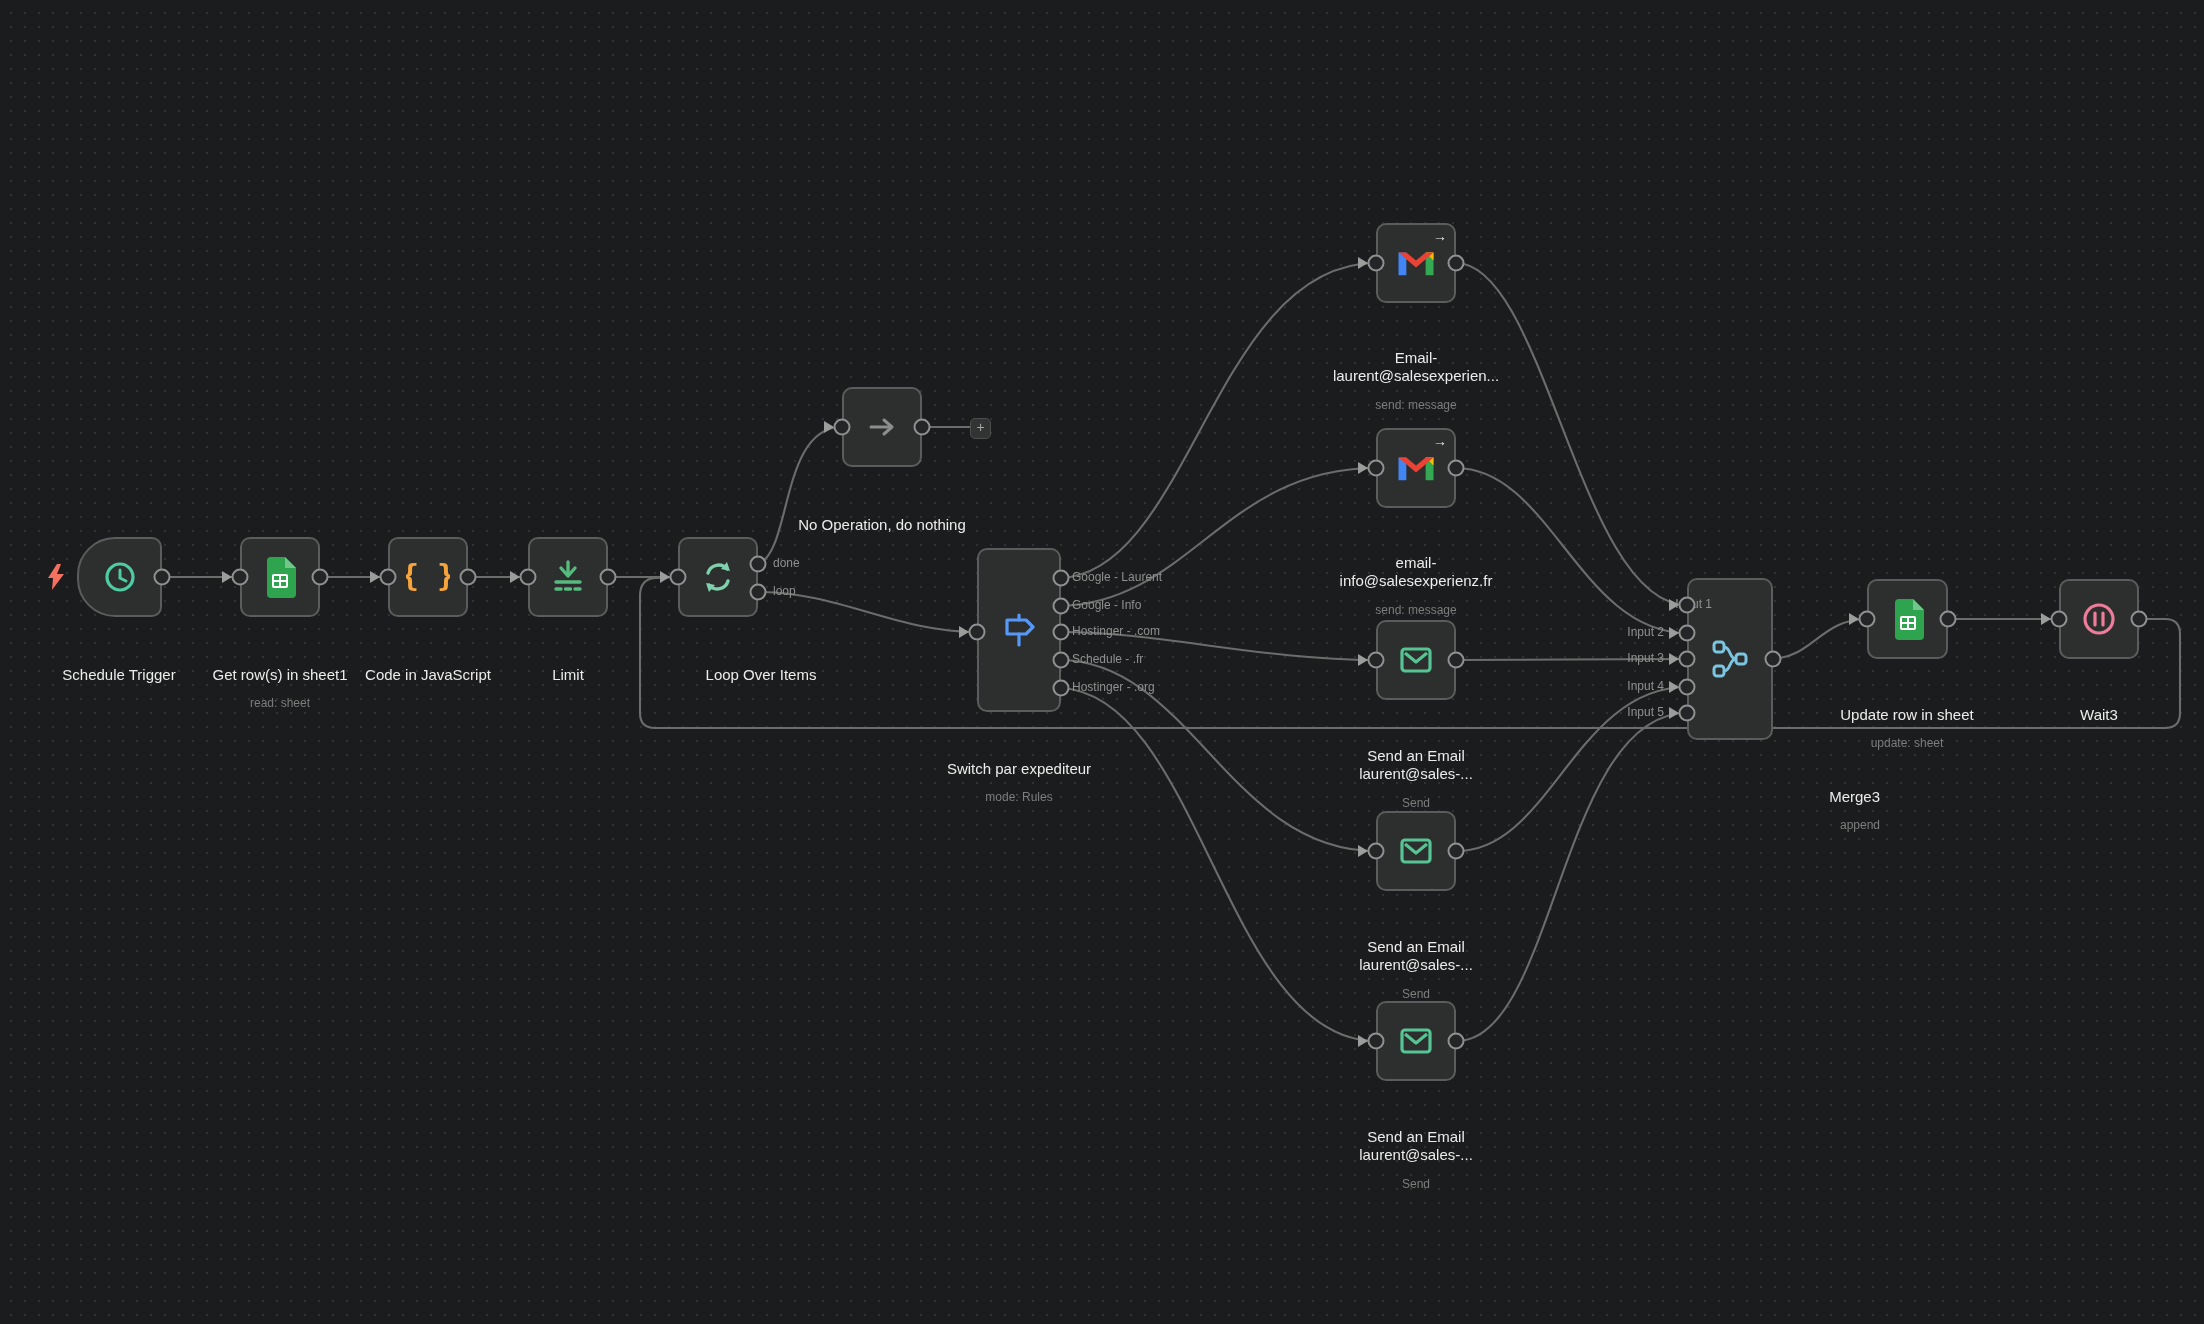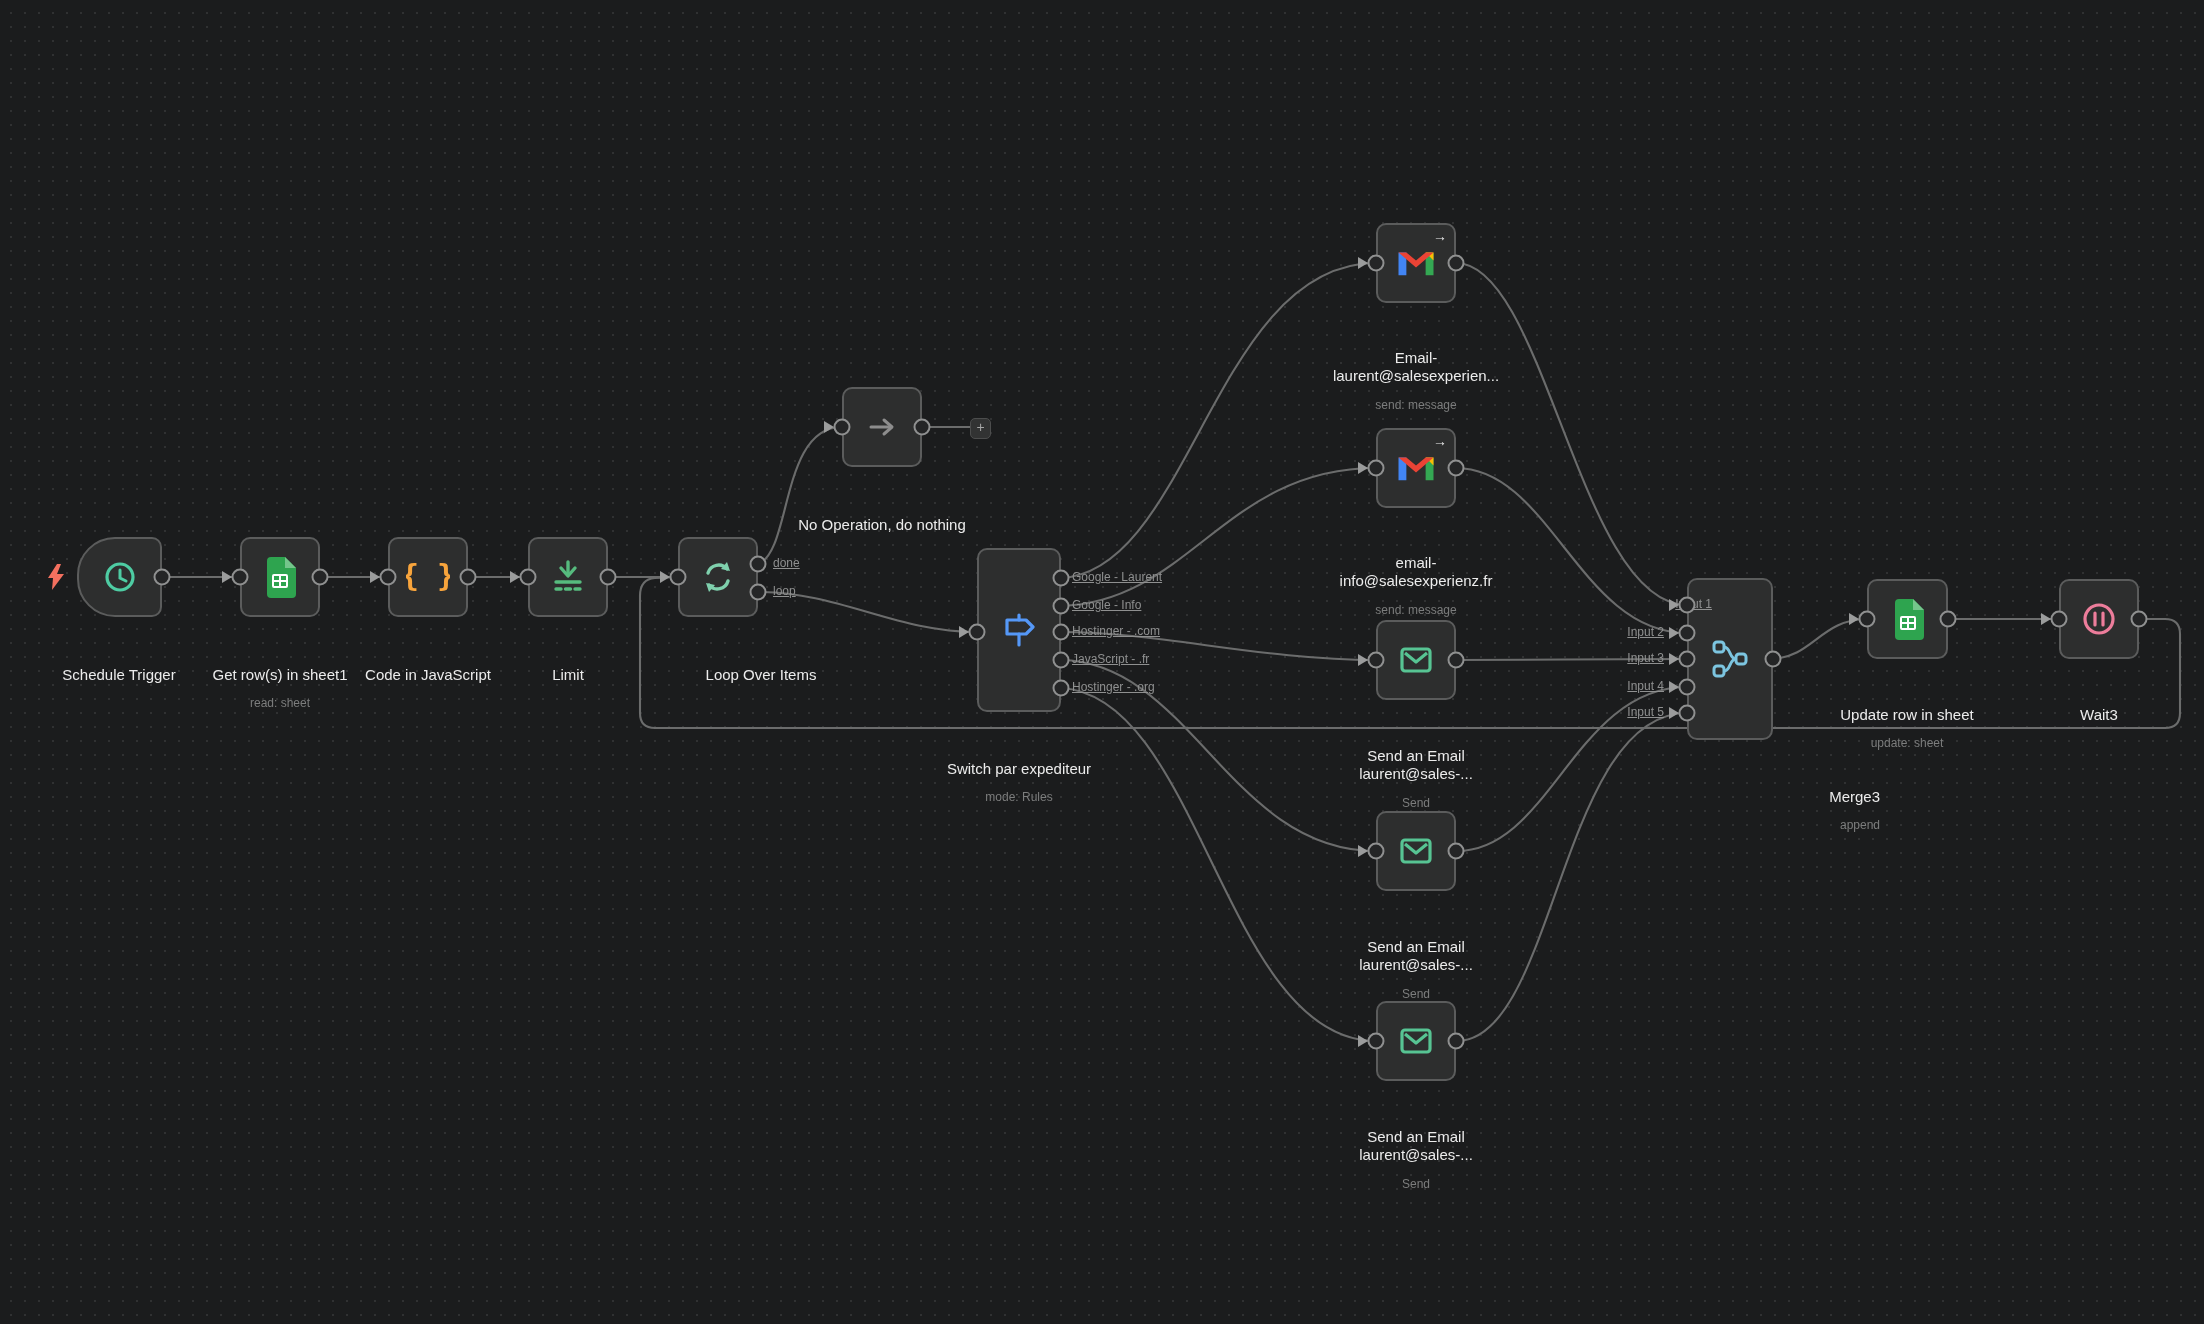--- a/index.html
+++ b/index.html
@@ -17,21 +17,21 @@
   #ports circle{fill:#242526;stroke:#8f9090;stroke-width:2;}
   #ports polygon{fill:#9b9c9c;}
   .node{
     position:absolute;background:#2d2e2e;border:2px solid #5b5c5c;border-radius:10px;
     display:flex;align-items:center;justify-content:center;z-index:2;box-sizing:border-box;
   }
   .node.trigger{border-radius:38px 10px 10px 38px;}
   .nlabel-wrap{position:absolute;width:300px;text-align:center;z-index:2;}
   .nlabel{color:#ececec;font-size:15px;font-weight:500;line-height:1.22;white-space:pre-line;margin-top:40px;}
   .nsub{color:#7c7d7d;font-size:12px;margin-top:12px;}
-  .plabel{position:absolute;color:#8f9090;font-size:12px;z-index:2;white-space:nowrap;text-decoration:underline;}
+  .plabel{position:absolute;color:#8f9090;font-size:12px;z-index:2;white-space:nowrap;}
   .plabel.rt{transform:translateX(-100%);}
   .badge{position:absolute;top:3px;right:7px;color:#eaeaea;font-size:14px;font-weight:bold;z-index:3;}
   .plus-btn{
     position:absolute;left:970px;top:418px;width:19px;height:19px;background:#323333;
     border:1px solid #4c4d4d;border-radius:5px;color:#a5a6a6;font-size:14px;line-height:17px;
     text-align:center;z-index:2;
   }
   .bolt{position:absolute;left:46px;top:564px;z-index:2;}
 </style>
 </head>
@@ -272,21 +272,21 @@
   <div class="nlabel-wrap" style="left:1949px;top:666px;">
     <div class="nlabel">Wait3</div>
   </div>
 
   <span class="plabel" style="left:773px;top:556px;">done</span>
   <span class="plabel" style="left:773px;top:584px;">loop</span>
 
   <span class="plabel" style="left:1072px;top:570px;">Google - Laurent</span>
   <span class="plabel" style="left:1072px;top:598px;">Google - Info</span>
   <span class="plabel" style="left:1072px;top:624px;">Hostinger - .com</span>
-  <span class="plabel" style="left:1072px;top:652px;">JavaScript - .fr</span>
+  <span class="plabel" style="left:1072px;top:652px;">Schedule - .fr</span>
   <span class="plabel" style="left:1072px;top:680px;">Hostinger - .org</span>
 
   <span class="plabel rt" style="left:1664px;top:597px;margin-left:48px;">Input 1</span>
   <span class="plabel rt" style="left:1664px;top:625px;">Input 2</span>
   <span class="plabel rt" style="left:1664px;top:651px;">Input 3</span>
   <span class="plabel rt" style="left:1664px;top:679px;">Input 4</span>
   <span class="plabel rt" style="left:1664px;top:705px;">Input 5</span>
 
   <svg id="ports" class="layer">
 

